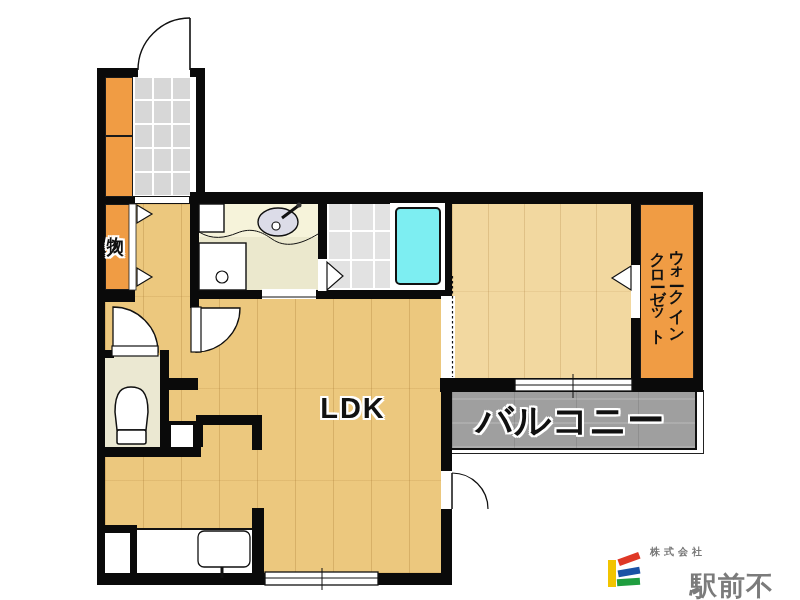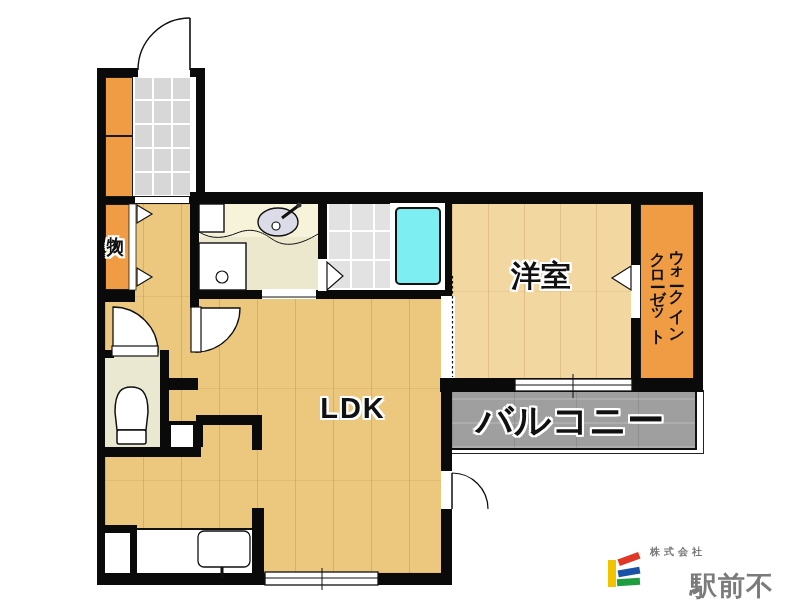--- a/index.html
+++ b/index.html
@@ -151,21 +151,20 @@
     <g>
       <rect x="608" y="560" width="8" height="27" fill="#f2c400"></rect>
       <rect x="618" y="555.5" width="22" height="7" fill="#df3826" transform="rotate(-20 629 559)"></rect>
       <rect x="618" y="568.5" width="22" height="7" fill="#1a52a5" transform="rotate(-10 629 572)"></rect>
       <rect x="617" y="578.5" width="23" height="7" fill="#1f9e3f" transform="rotate(-4 629 582)"></rect>
     </g>
   </svg>
 
   <div class="label vert" style="left:106px;top:223px;font-size:17px;">物入</div>
 
-  <div class="label center" style="left:481px;top:260px;width:120px;font-size:30px;">洋室</div>
 
   <div class="label vert" style="left:668px;top:238px;font-size:16px;text-shadow:none;letter-spacing:1px;">ウォークイン</div>
   <div class="label vert" style="left:649px;top:240px;font-size:16px;text-shadow:none;letter-spacing:1px;">クローゼット</div>
 
   <div class="label center" style="left:283px;top:393px;width:140px;font-size:29px;letter-spacing:2px;">LDK</div>
 
   <div class="label center" style="left:460px;top:402px;width:220px;font-size:37px;">バルコニー</div>
 
   <div class="logo-prefix" style="left:650px;top:545px;">株式会社</div>
   <div class="logo-name" style="left:646px;top:568px;margin-left:44px;">駅前不動産</div>

